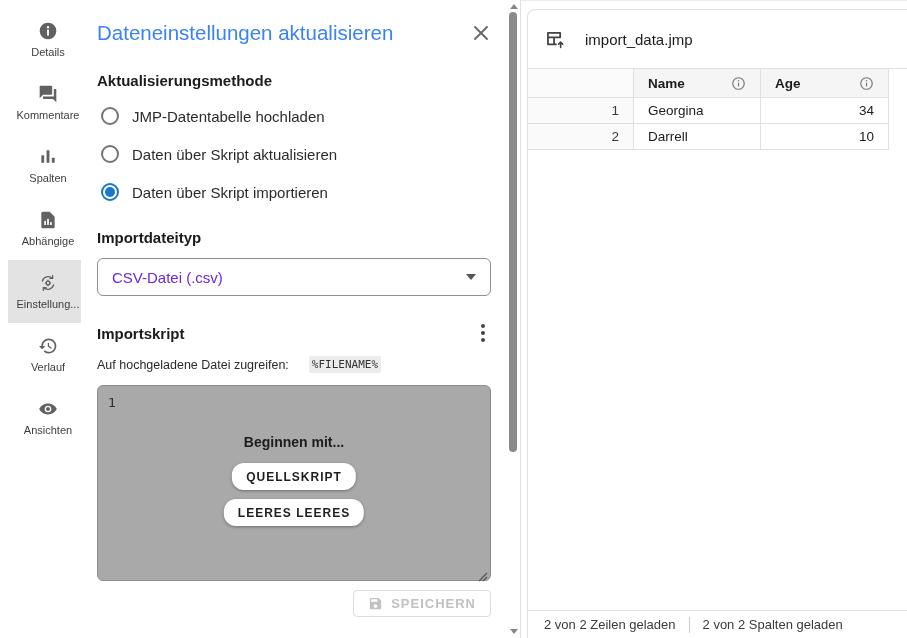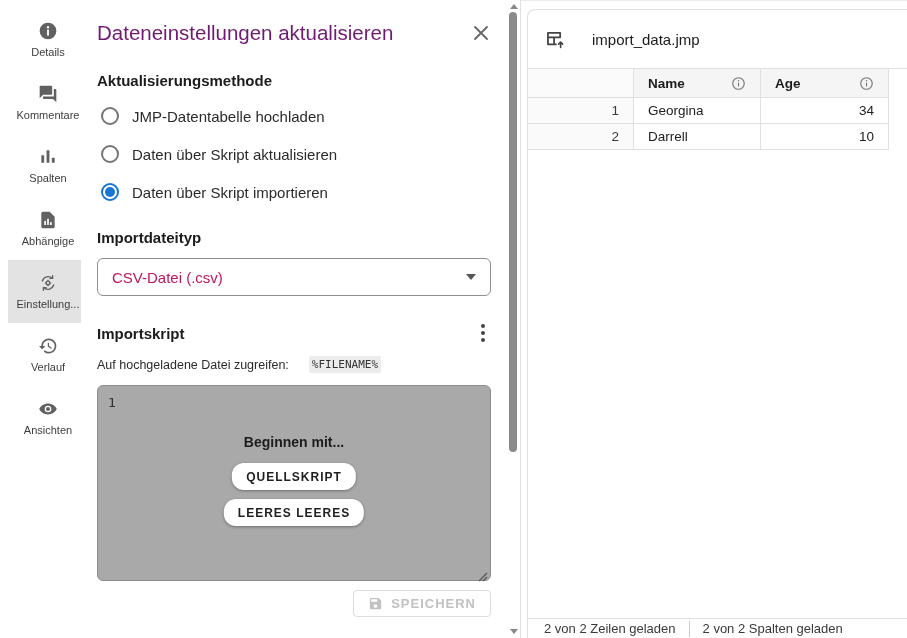--- a/index.html
+++ b/index.html
@@ -14,39 +14,39 @@
   .side-item.active { background:#e3e3e3; }
   .side-item .ic { width:20px; height:20px; color:#616161; display:flex; }
   .side-item .ic svg { width:20px; height:20px; }
   .side-label { font-size:11px; color:#3d3d3d; max-width:76px; white-space:nowrap;
                 overflow:hidden; text-overflow:ellipsis; }
 
   
   .dialog { position:absolute; left:81px; top:0; width:426px; height:100%;
             background:#fff; padding:20px 16px 0 16px; }
   .dlg-head { display:flex; align-items:flex-start; justify-content:space-between; }
-  .dlg-title { font-size:20.5px; font-weight:400; color:#701a75; line-height:26px; }
+  .dlg-title { font-size:20.5px; font-weight:400; color:#3b82f6; line-height:26px; }
   .close-btn { width:20px; height:20px; margin-top:3px; cursor:pointer; color:#666; flex:0 0 auto; }
   .sec-label { font-size:15px; font-weight:700; color:#1c1c1c; }
   .sec-method { margin-top:26px; }
 
   .radio-group { margin-top:8px; }
   .radio-row { display:flex; align-items:center; height:38px; cursor:pointer; }
   .radio-circle { width:18px; height:18px; border:2px solid #757575; border-radius:50%;
                   margin-left:4px; flex:0 0 auto; display:flex; align-items:center; justify-content:center; }
   .radio-row.selected .radio-circle { border-color:#1976d2; }
   .radio-row.selected .radio-circle::after { content:""; width:10px; height:10px;
                   border-radius:50%; background:#1976d2; }
   .radio-label { font-size:15px; color:#2b2b2b; margin-left:13px; }
 
   .sec-filetype { margin-top:18px; }
   .select-box { margin-top:12px; height:38px; border:1px solid #8f8f8f; border-radius:6px;
                 display:flex; align-items:center; padding:0 14px; cursor:pointer;
                 justify-content:space-between; }
-  .select-value { font-size:15px; color:#be185d; }
+  .select-value { font-size:15px; color:#6d28d9; }
   .caret { width:0; height:0; border-left:5px solid transparent; border-right:5px solid transparent;
            border-top:6px solid #555; }
 
   .script-head { margin-top:26px; display:flex; align-items:center; justify-content:space-between; }
   .kebab { display:flex; flex-direction:column; gap:3px; padding:2px 6px; cursor:pointer; }
   .kebab i { width:4px; height:4px; border-radius:50%; background:#444; display:block; }
 
   .hint-line { margin-top:12px; font-size:12.5px; color:#2b2b2b; display:flex; align-items:center; gap:20px; }
   .token { font-family:"DejaVu Sans Mono", monospace; font-size:11px; background:#ececec;
            color:#333; padding:2px 3px; border-radius:2px; }
@@ -78,36 +78,36 @@
       border-left:4px solid transparent; border-right:4px solid transparent; border-top:5px solid #888; }
   .v-scroll .thumb { position:absolute; left:2px; top:12px; width:8px; height:440px;
       background:#8a8a8a; border-radius:4px; }
   .panel-divider { position:absolute; left:520px; top:0; width:1px; height:100%; background:#e0e0e0; }
 
   
   .preview { position:absolute; left:521px; top:0; right:0; bottom:0; background:#fff;
              border-top:1px solid #ececec; }
   .card { position:absolute; left:6px; top:8px; right:0; bottom:0; background:#fff;
           border-left:1px solid #e0e0e0; border-top:1px solid #e0e0e0; border-top-left-radius:8px; }
-  .card-header { height:59px; display:flex; align-items:center; padding-left:16px; gap:27px;
+  .card-header { height:59px; display:flex; align-items:center; padding-left:16px; gap:20px;
                  border-bottom:1px solid #e0e0e0; }
   .card-header .tbl-ic { width:21px; height:21px; color:#424242; }
   .file-name { font-size:15px; color:#1c1c1c; }
 
   .tbl { display:grid; grid-template-columns:106px 127px 128px; font-size:13.5px; }
   .cell { border-right:1px solid #e0e0e0; border-bottom:1px solid #e0e0e0;
           display:flex; align-items:center; height:26px; padding:0 14px; background:#fff; }
   .cell.hdr { height:29px; background:#f5f5f5; font-weight:700; color:#1c1c1c;
               justify-content:space-between; }
   .cell.hdr.corner { background:#fbfbfb; }
   .cell.rownum { justify-content:flex-end; background:#fafafa; color:#3a3a3a; }
   .cell.num { justify-content:flex-end; }
   .info-ic { width:15px; height:15px; color:#757575; }
 
-  .status-bar { position:absolute; left:0; right:0; bottom:0; height:20px;
+  .status-bar { position:absolute; left:0; right:0; bottom:0; height:28px;
                 border-top:1px solid #e0e0e0; display:flex; align-items:center;
                 padding-left:16px; font-size:13px; color:#3a3a3a; }
   .status-div { width:1px; height:16px; background:#ccc; margin:0 13px; }
 </style>
 </head>
 <body>
 
 <div class="sidebar">
 
   <div class="side-item">

